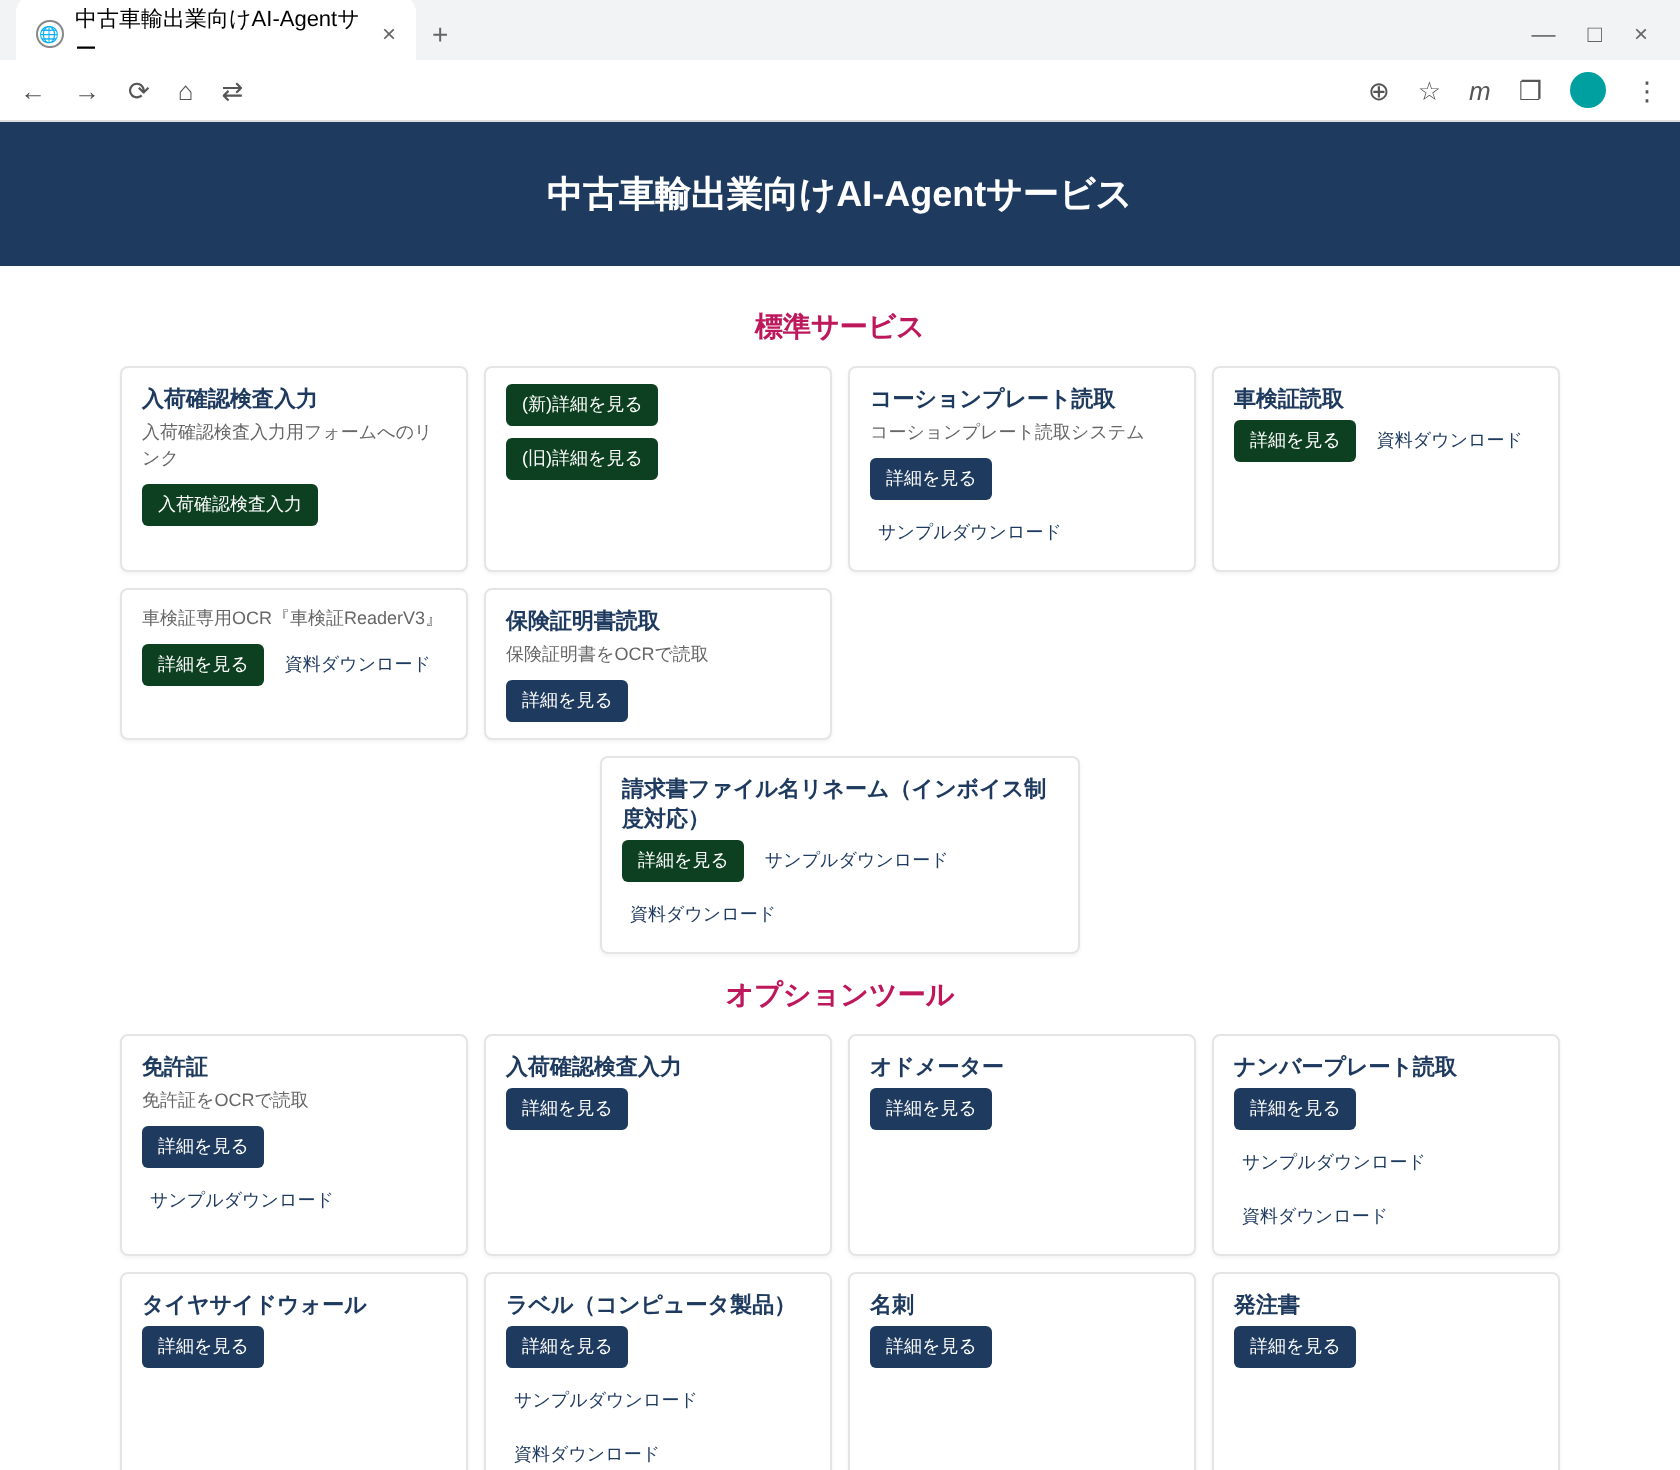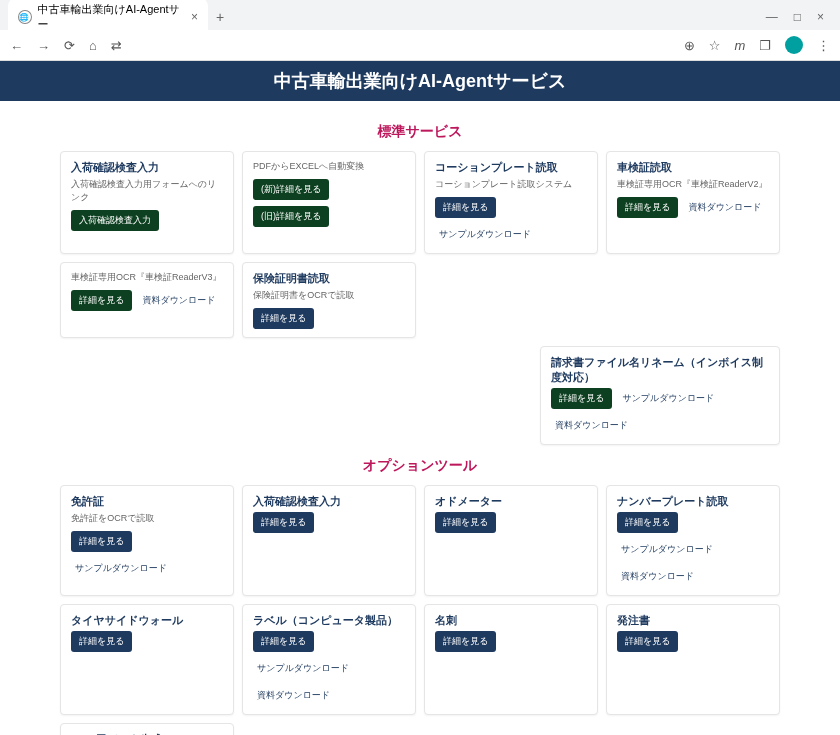--- a/index.html
+++ b/index.html
@@ -8,21 +8,21 @@
 .tab-bar { display: flex; align-items: center; padding: 4px 8px 0; height: 30px; }
 .tab { display: flex; align-items: center; background: #fff; border-radius: 8px 8px 0 0; padding: 4px 10px; font-size: 11px; gap: 6px; max-width: 200px; }
 .tab-icon { width: 14px; height: 14px; border: 1px solid #888; border-radius: 50%; display: flex; align-items: center; justify-content: center; font-size: 8px; }
 .tab-close { font-size: 12px; color: #666; }
 .new-tab { margin-left: 8px; font-size: 14px; color: #666; }
 .window-controls { margin-left: auto; display: flex; gap: 16px; font-size: 12px; color: #666; padding-right: 8px; }
 .toolbar { display: flex; align-items: center; padding: 6px 10px; gap: 12px; background: #fff; }
 .toolbar-icons-left { display: flex; gap: 14px; align-items: center; font-size: 13px; color: #555; }
 .toolbar-icons-right { margin-left: auto; display: flex; gap: 14px; align-items: center; font-size: 13px; color: #555; }
 .avatar { width: 18px; height: 18px; border-radius: 50%; background: #00a0a0; }
-.header { background: #1e3a5f; color: #fff; text-align: center; padding: 8px; font-size: 18px; font-weight: bold; }
+.header { background: #1e3a5f; color: #fff; text-align: center; padding: 24px; font-size: 18px; font-weight: bold; }
 .content { max-width: 760px; margin: 0 auto; padding: 10px 20px; }
 .section-title { text-align: center; font-size: 14px; font-weight: bold; color: #be185d; margin: 12px 0 10px; }
 .grid { display: grid; grid-template-columns: repeat(4, 1fr); gap: 8px; }
 .card { border: 1px solid #e5e5e5; border-radius: 4px; padding: 8px 10px; background: #fff; box-shadow: 0 1px 2px rgba(0,0,0,0.05); }
 .card-title { font-size: 11px; font-weight: bold; color: #1e3a5f; margin-bottom: 3px; }
 .card-desc { font-size: 9px; color: #666; margin-bottom: 6px; }
 .card-actions { display: flex; gap: 6px; flex-wrap: wrap; align-items: center; }
 .btn { display: inline-block; padding: 4px 8px; font-size: 9px; border-radius: 3px; cursor: pointer; border: none; }
 .btn-green { background: #0d4020; color: #fff; }
 .btn-navy { background: #1e3a5f; color: #fff; }
@@ -72,58 +72,56 @@
   <div class="section-title">標準サービス</div>
   <div class="grid" id="standard-grid">
       <div class="card">
         <div class="card-title">入荷確認検査入力</div>
         <div class="card-desc">入荷確認検査入力用フォームへのリンク</div>
         <div class="card-actions">
           <button class="btn btn-green">入荷確認検査入力</button>
         </div>
       </div>
       <div class="card">
-        <div class="card-desc">PDFからEXCELへ自動変換</div>
         <div class="card-actions">
           <button class="btn btn-green">(新)詳細を見る</button>
           <button class="btn btn-green">(旧)詳細を見る</button>
         </div>
       </div>
       <div class="card">
         <div class="card-title">コーションプレート読取</div>
         <div class="card-desc">コーションプレート読取システム</div>
         <div class="card-actions">
           <button class="btn btn-navy">詳細を見る</button>
           <button class="btn btn-link">サンプルダウンロード</button>
         </div>
       </div>
       <div class="card">
         <div class="card-title">車検証読取</div>
-        <div class="card-desc">車検証専用OCR『車検証ReaderV2』</div>
         <div class="card-actions">
           <button class="btn btn-green">詳細を見る</button>
           <button class="btn btn-link">資料ダウンロード</button>
         </div>
       </div>
       <div class="card">
         <div class="card-desc">車検証専用OCR『車検証ReaderV3』</div>
         <div class="card-actions">
           <button class="btn btn-green">詳細を見る</button>
           <button class="btn btn-link">資料ダウンロード</button>
         </div>
       </div>
       <div class="card">
         <div class="card-title">保険証明書読取</div>
         <div class="card-desc">保険証明書をOCRで読取</div>
         <div class="card-actions">
           <button class="btn btn-navy">詳細を見る</button>
         </div>
       </div>
     </div>
-  <div style="display:flex;justify-content:flex-end;margin-top:8px;">
+  <div style="display:flex;justify-content:center;margin-top:8px;">
     <div class="card" style="width: 240px;">
         <div class="card-title">請求書ファイル名リネーム（インボイス制度対応）</div>
         <div class="card-actions">
           <button class="btn btn-green">詳細を見る</button>
           <button class="btn btn-link">サンプルダウンロード</button>
           <button class="btn btn-link">資料ダウンロード</button>
         </div>
       </div>
   </div>
 

